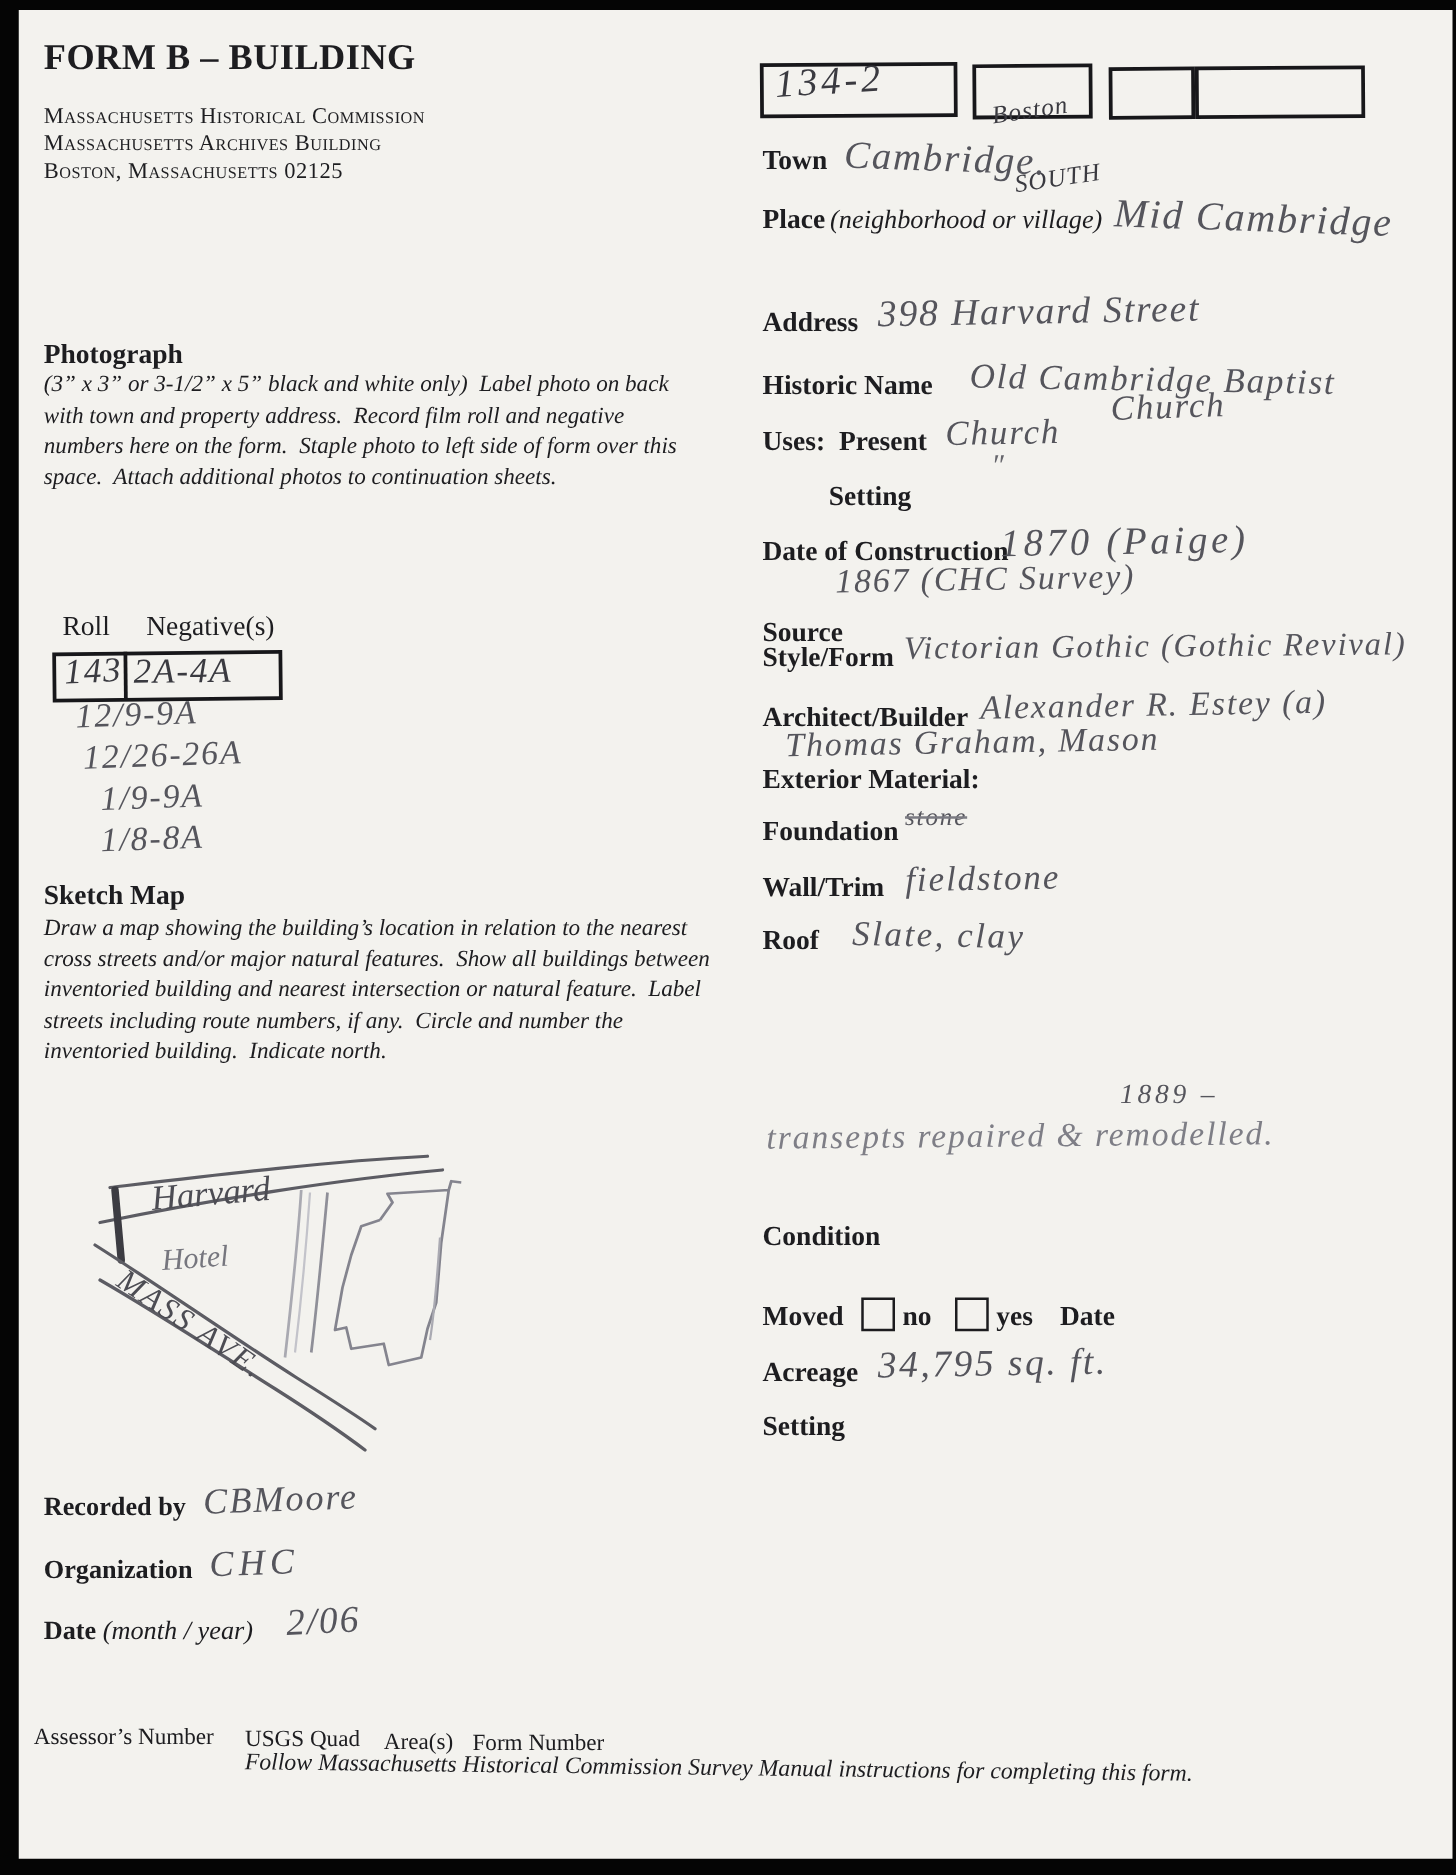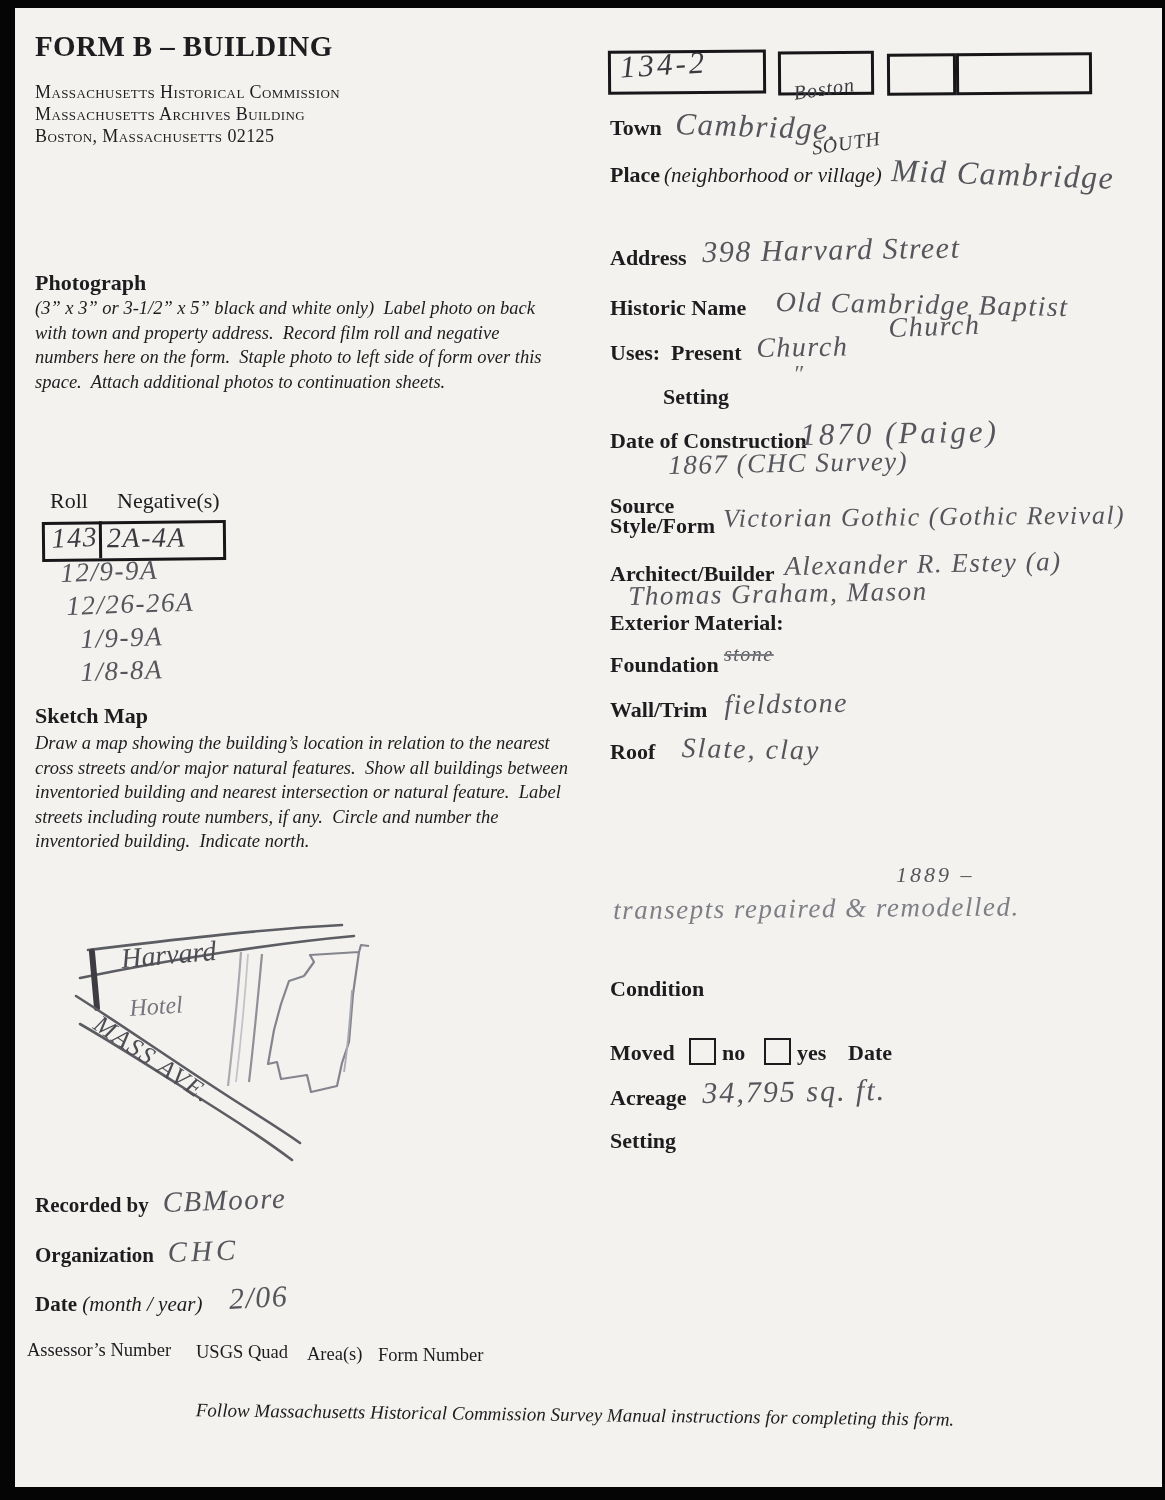--- a/index.html
+++ b/index.html
@@ -12,21 +12,21 @@
   .ital{font-style:italic;font-weight:normal;}
   .para{font-style:italic;font-size:18.5px;line-height:1.33;white-space:pre-wrap;}
   .sc{font-variant:small-caps;font-size:18px;letter-spacing:.4px;line-height:1.22;}
   .title{font-weight:bold;font-size:29px;letter-spacing:.4px;}
   .hw{font-family:"Liberation Serif", serif;font-style:italic;color:#55555c;
       letter-spacing:1.5px;white-space:pre;transform-origin:left top;}
   .hw-dark{color:#3a3a40;}
   .hw-light{color:#7e7e86;}
   .bx{position:absolute;border:3px solid #17171a;background:transparent;}
   .cb{position:absolute;width:23px;height:23px;border:2.5px solid #1c1c1f;background:transparent;}
-  .smallrow{font-size:18.5px;}
+  .smallrow{font-size:18.5px;margin-top:40px;}
   svg text{font-family:"Liberation Serif", serif;font-style:italic;}
 </style>
 </head>
 <body>
 
 <div id="stage">
   <div id="paper"></div>
 
   <div class="abs title" style="left:35px;top:30px;">FORM B – BUILDING</div>
 

